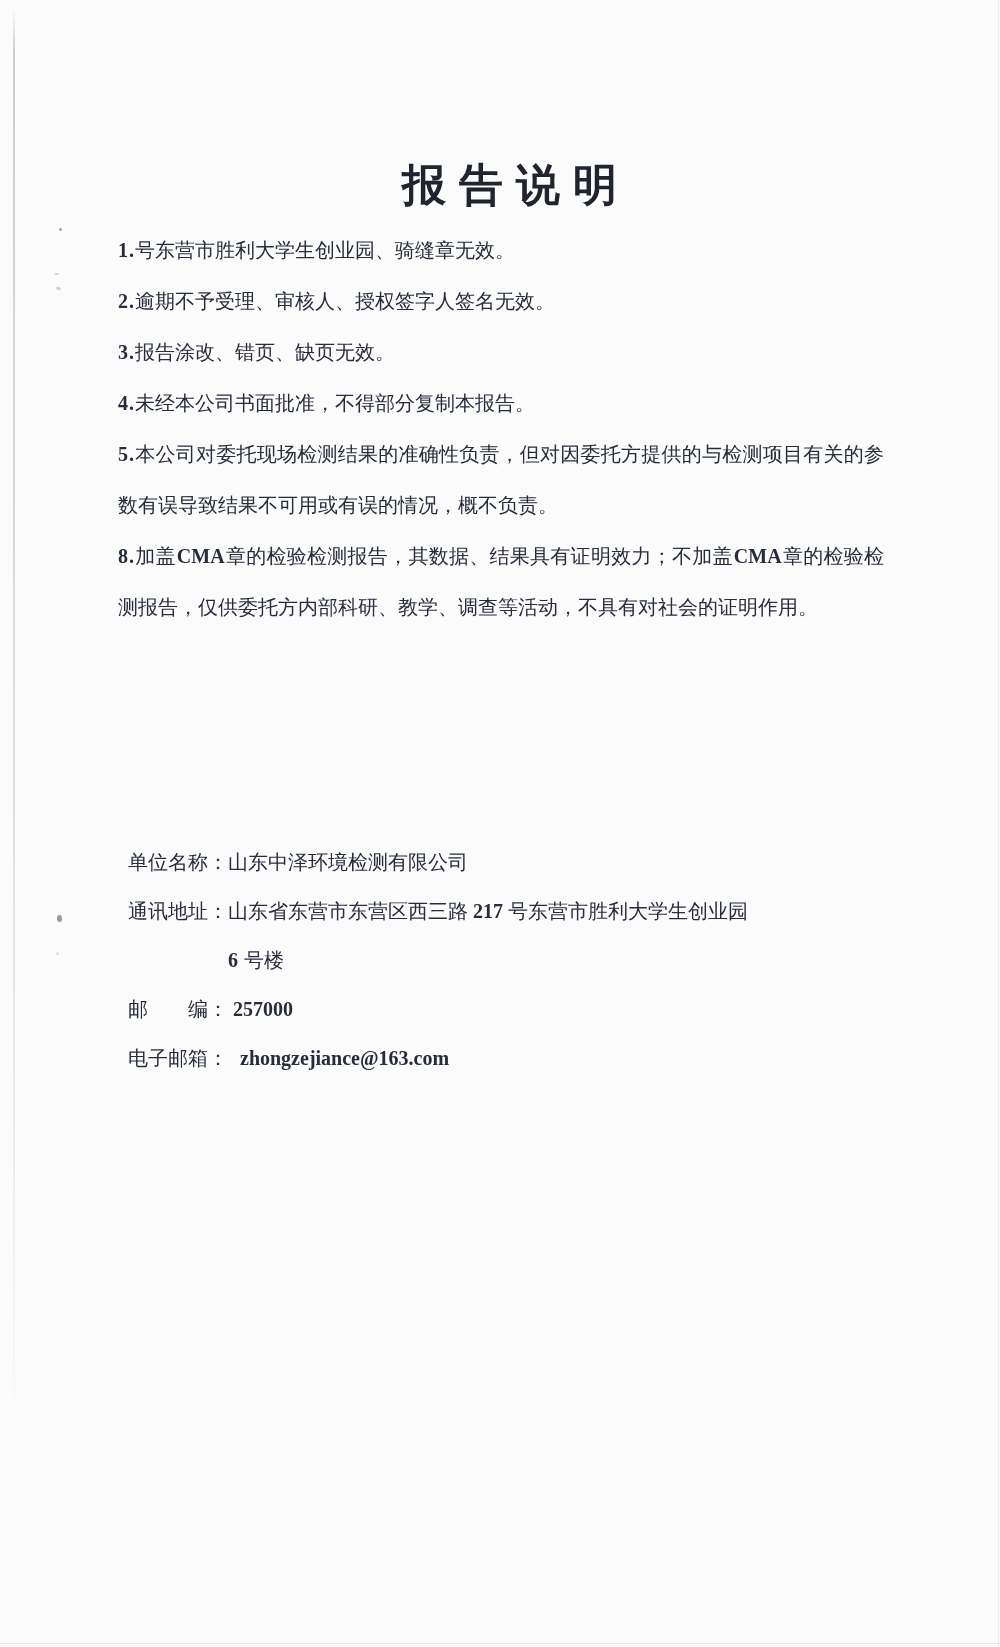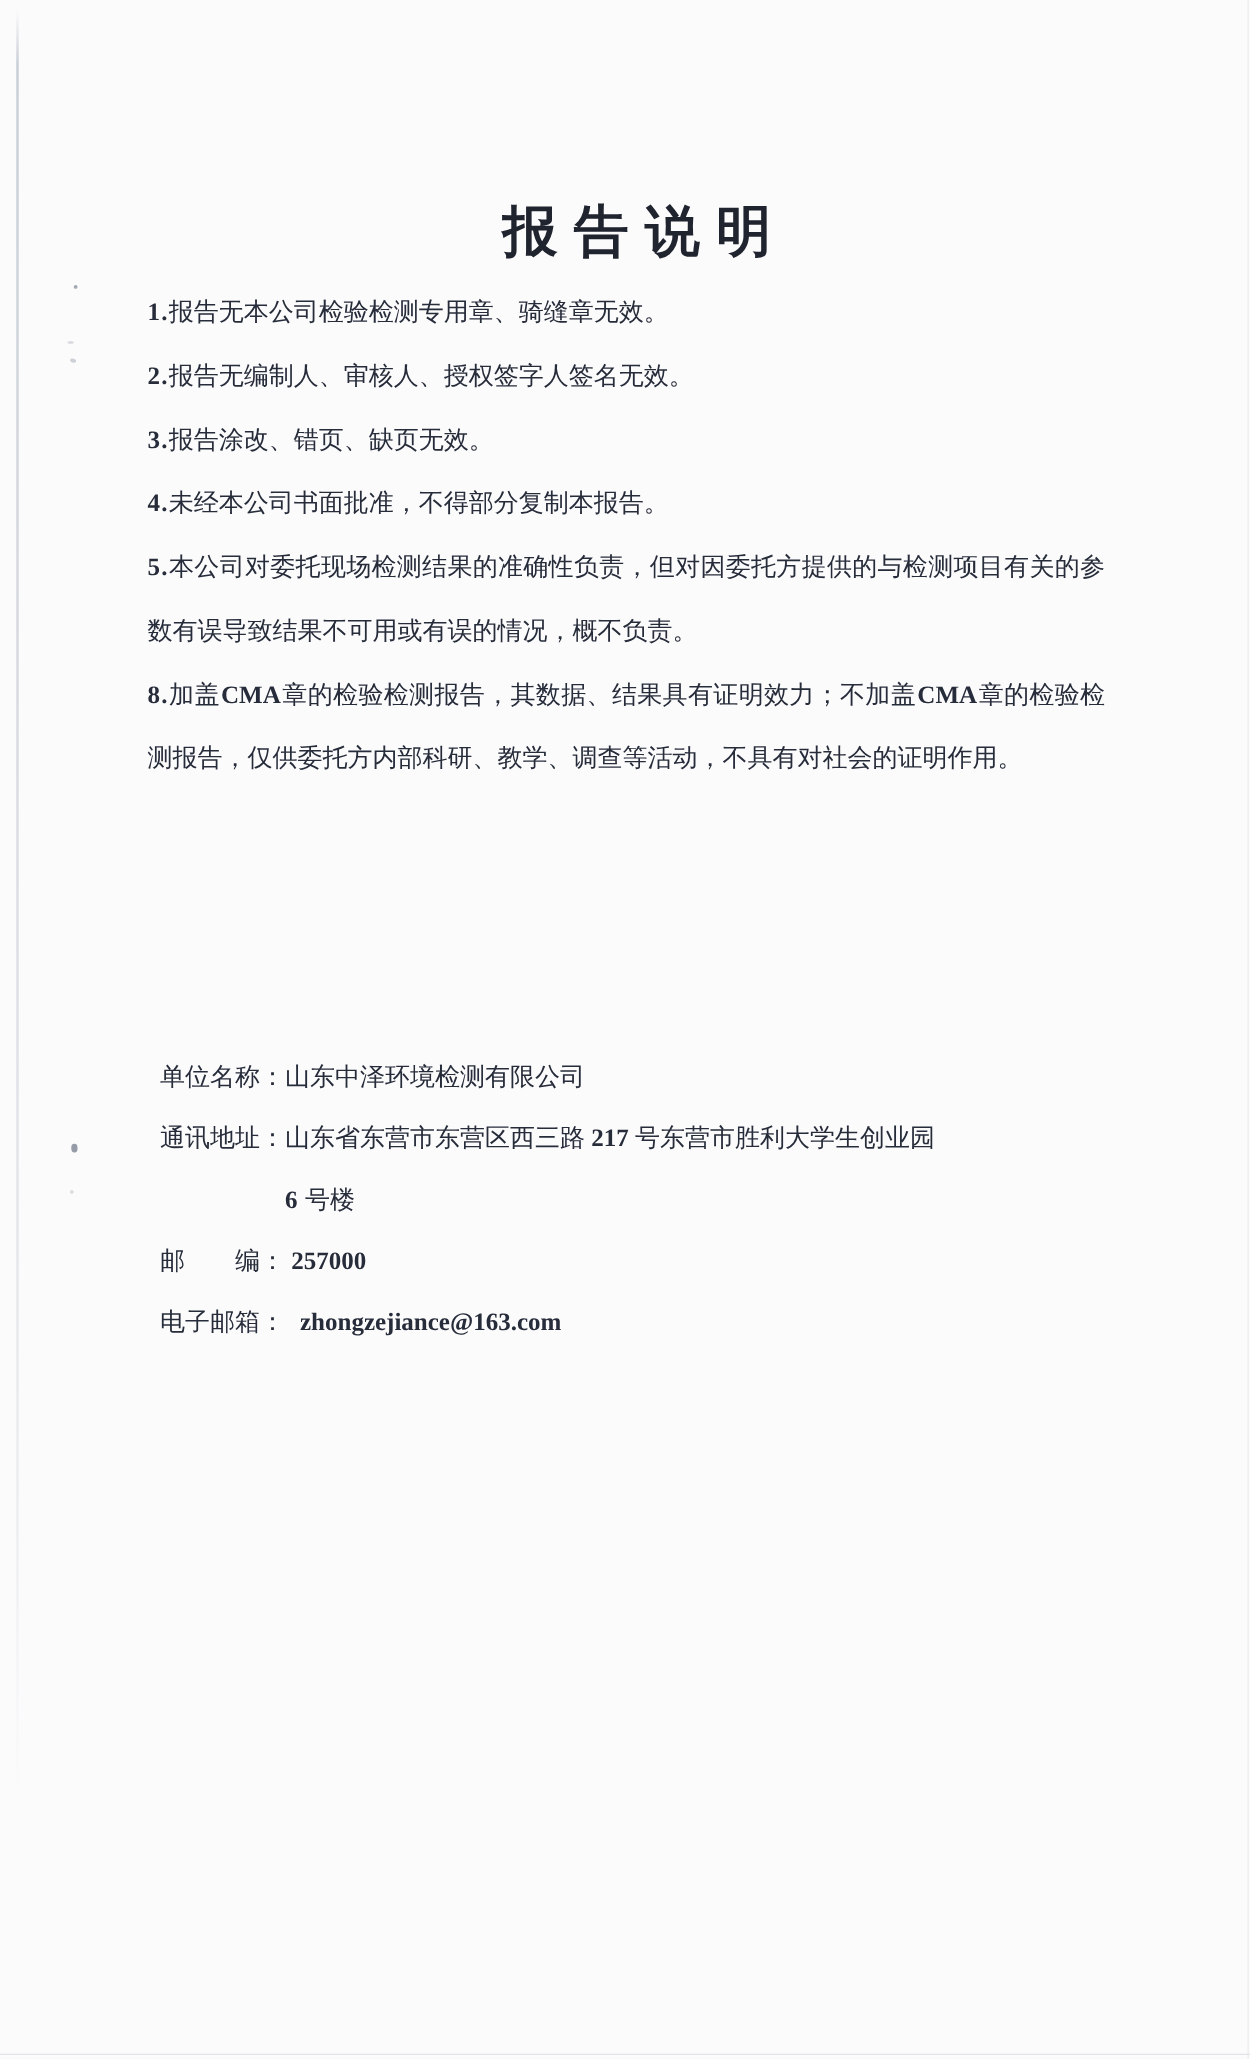--- a/index.html
+++ b/index.html
@@ -114,24 +114,24 @@
   <div class="speck s1"></div>
   <div class="speck s2"></div>
   <div class="speck s3"></div>
   <div class="speck s4"></div>
   <div class="speck s5"></div>
 
   <div class="title">报告说明</div>
 
   <div class="items">
     <p>
-      <span class="num lat">1.</span><span>报告无本公司检验检测专用章、骑缝章无效。</span>
+      <span class="num lat">1.</span><span>号东营市胜利大学生创业园、骑缝章无效。</span>
     </p>
     <p>
-      <span class="num lat">2.</span><span>报告无编制人、审核人、授权签字人签名无效。</span>
+      <span class="num lat">2.</span><span>逾期不予受理、审核人、授权签字人签名无效。</span>
     </p>
     <p>
       <span class="num lat">3.</span><span>报告涂改、错页、缺页无效。</span>
     </p>
     <p>
       <span class="num lat">4.</span><span>未经本公司书面批准，不得部分复制本报告。</span>
     </p>
     <p>
       <span class="num lat">5.</span><span>本公司对委托现场检测结果的准确性负责，但对因委托方提供的与检测项目有关的参数有误导致结果不可用或有误的情况，概不负责。</span>
     </p>

